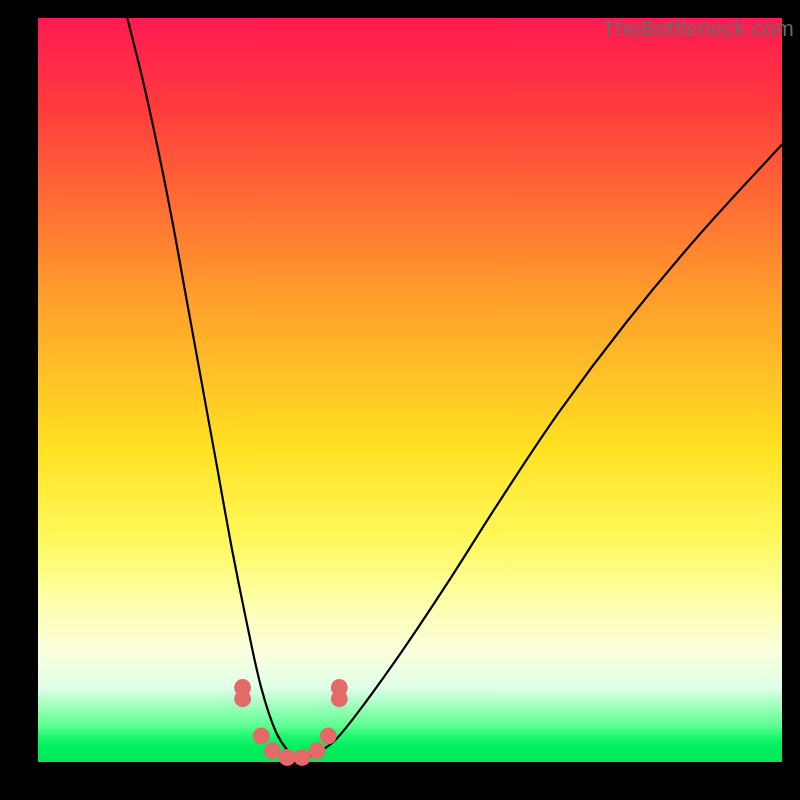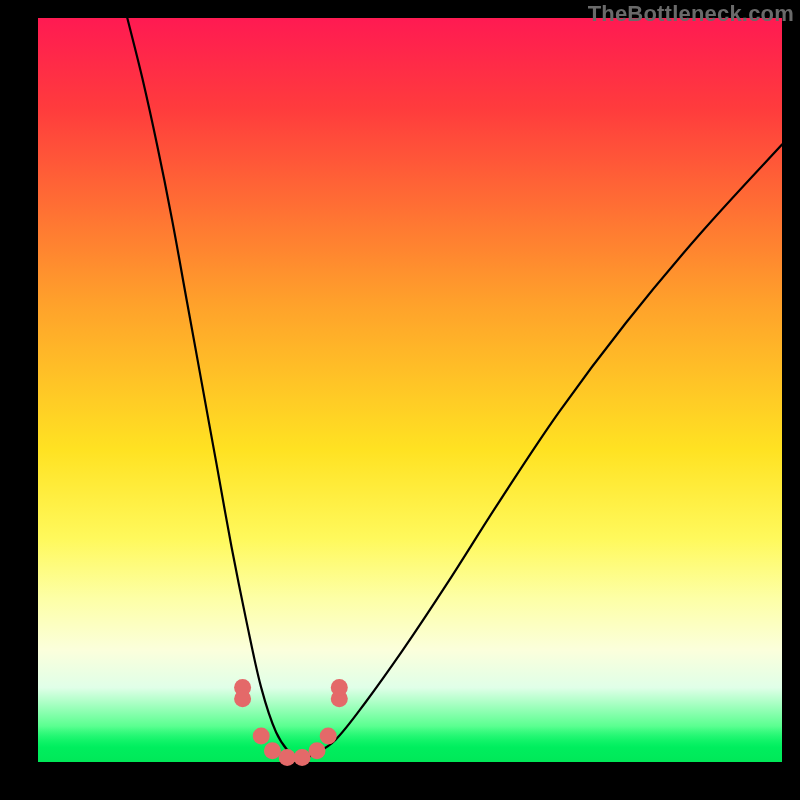--- a/index.html
+++ b/index.html
@@ -31,26 +31,26 @@
       #fff95c 70%,
       #fdffa6 78%,
       #fbffdc 85%,
       #e0ffe8 90%,
       #5fff93 95%,
       #00ff66 100%
     );
   }
   .watermark {
     position: absolute;
-    top: 1px;
+    top: 16px;
     right: 6px;
     color: #6a6a6a;
     font-size: 22px;
     letter-spacing: 0.2px;
-    font-weight: 700;
+    font-weight: 400;
     z-index: 20;
     user-select: none;
   }
   svg.curves {
     position: absolute;
     left: 0;
     top: 0;
     width: 744px;
     height: 744px;
     overflow: visible;

